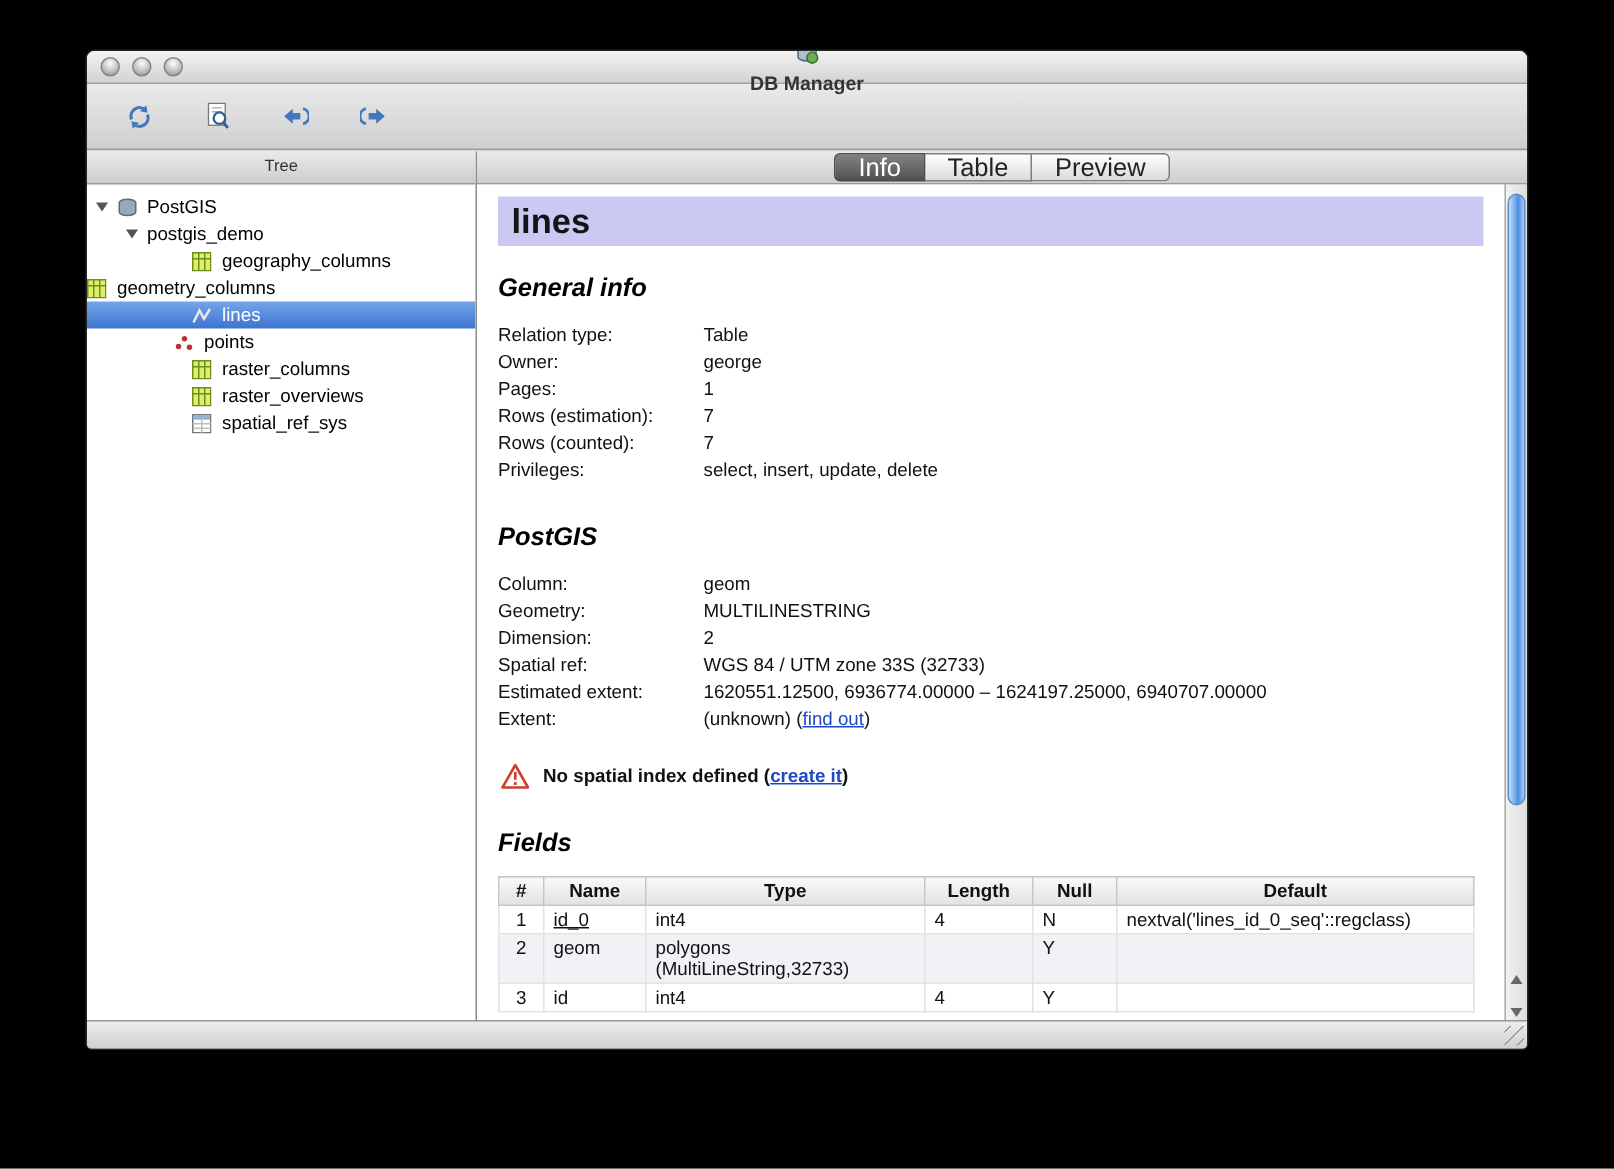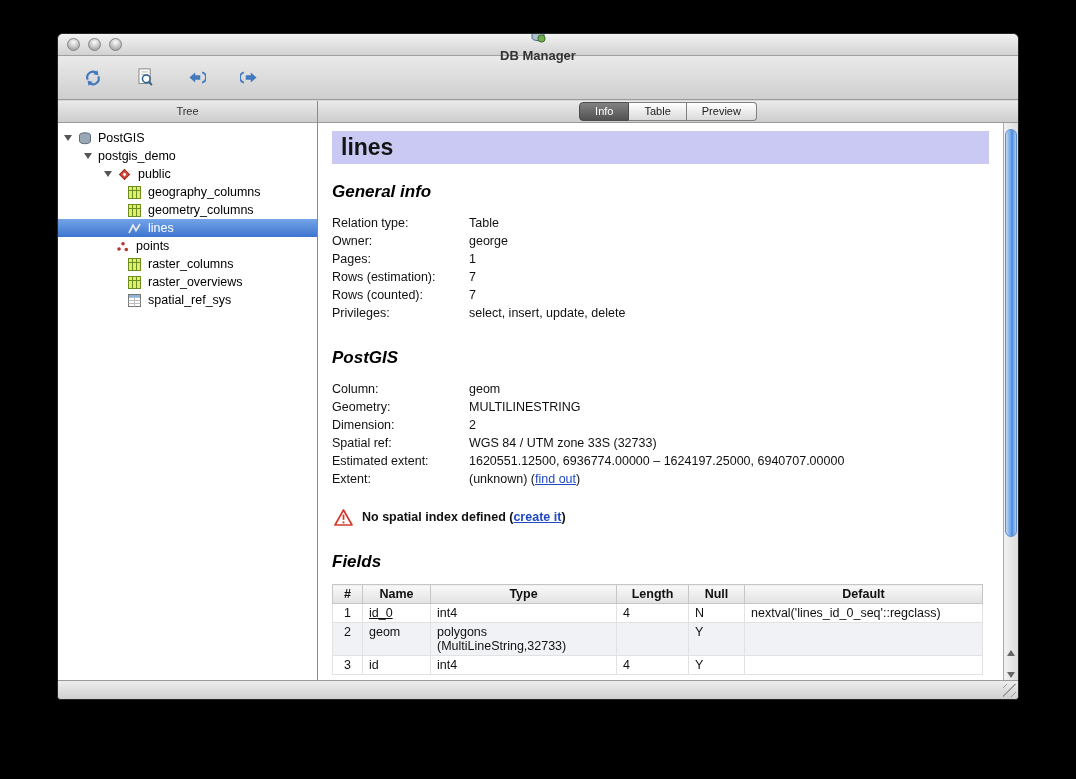--- a/index.html
+++ b/index.html
@@ -52,21 +52,21 @@
   .tri { width:0; height:0; border-left:4px solid transparent; border-right:4px solid transparent;
          border-top:6px solid #555; margin-right:6px; flex-shrink:0; }
   .ticon { width:15px; margin-right:5px; display:flex; align-items:center; flex-shrink:0; }
   
   .right-panel { flex:1; display:flex; flex-direction:column; min-width:0; }
   .tabs-strip {
     height:22px; background:linear-gradient(#eaeaea,#cdcdcd);
     border-bottom:1px solid #9a9a9a;
     display:flex; justify-content:center; align-items:center; flex-shrink:0;
   }
-  .tab { font-size:11px; height:19px; line-height:17px; padding:0 15px;
+  .tab { font-size:17px; height:19px; line-height:17px; padding:0 15px;
          background:linear-gradient(#ffffff,#dadada); border:1px solid #808080;
          color:#222; cursor:pointer; }
   .tab + .tab { border-left:none; }
   .tab:first-child { border-radius:4px 0 0 4px; }
   .tab:last-child { border-radius:0 4px 4px 0; }
   .tab.selected { background:linear-gradient(#828282,#525252); color:#fff; border-color:#4c4c4c; }
   .right-body { flex:1; display:flex; min-height:0; }
   .content { flex:1; background:#fff; padding:8px 14px 0 14px; overflow:hidden;
              font-size:12.5px; color:#111; min-width:0; }
   
@@ -173,42 +173,32 @@
             </svg>
           </span>
           <span class="tlabel">PostGIS</span>
         </div>
 
         <div class="tree-row" style="padding-left:26px">
           <span class="tri"></span>
           <span class="tlabel">postgis_demo</span>
         </div>
 
-        <div class="tree-row" style="padding-left:46px">
-          <span class="tri"></span>
-          <span class="ticon">
-            <svg width="13" height="13" viewBox="0 0 13 13">
-              <rect x="3" y="3" width="7" height="7" transform="rotate(45 6.5 6.5)" fill="#d94f3d" stroke="#8e2b1e"></rect>
-              <circle cx="6.5" cy="6.5" r="1.4" fill="#fff"></circle>
-            </svg>
-          </span>
-          <span class="tlabel">public</span>
-        </div>
 
         <div class="tree-row" style="padding-left:70px">
           <span class="ticon">
             <svg width="13" height="13" viewBox="0 0 13 13">
               <rect x="0.5" y="0.5" width="12" height="12" fill="#e2ee69" stroke="#6b8f1f"></rect>
               <path d="M0.5 4.5 H12.5 M4.5 0.5 V12.5 M8.5 0.5 V12.5" stroke="#6b8f1f" fill="none"></path>
             </svg>
           </span>
           <span class="tlabel">geography_columns</span>
         </div>
 
-        <div class="tree-row" style="padding-left:70px">
+        <div class="tree-row" style="">
           <span class="ticon">
             <svg width="13" height="13" viewBox="0 0 13 13">
               <rect x="0.5" y="0.5" width="12" height="12" fill="#e2ee69" stroke="#6b8f1f"></rect>
               <path d="M0.5 4.5 H12.5 M4.5 0.5 V12.5 M8.5 0.5 V12.5" stroke="#6b8f1f" fill="none"></path>
             </svg>
           </span>
           <span class="tlabel">geometry_columns</span>
         </div>
 
         <div class="tree-row selected" style="padding-left:70px">

